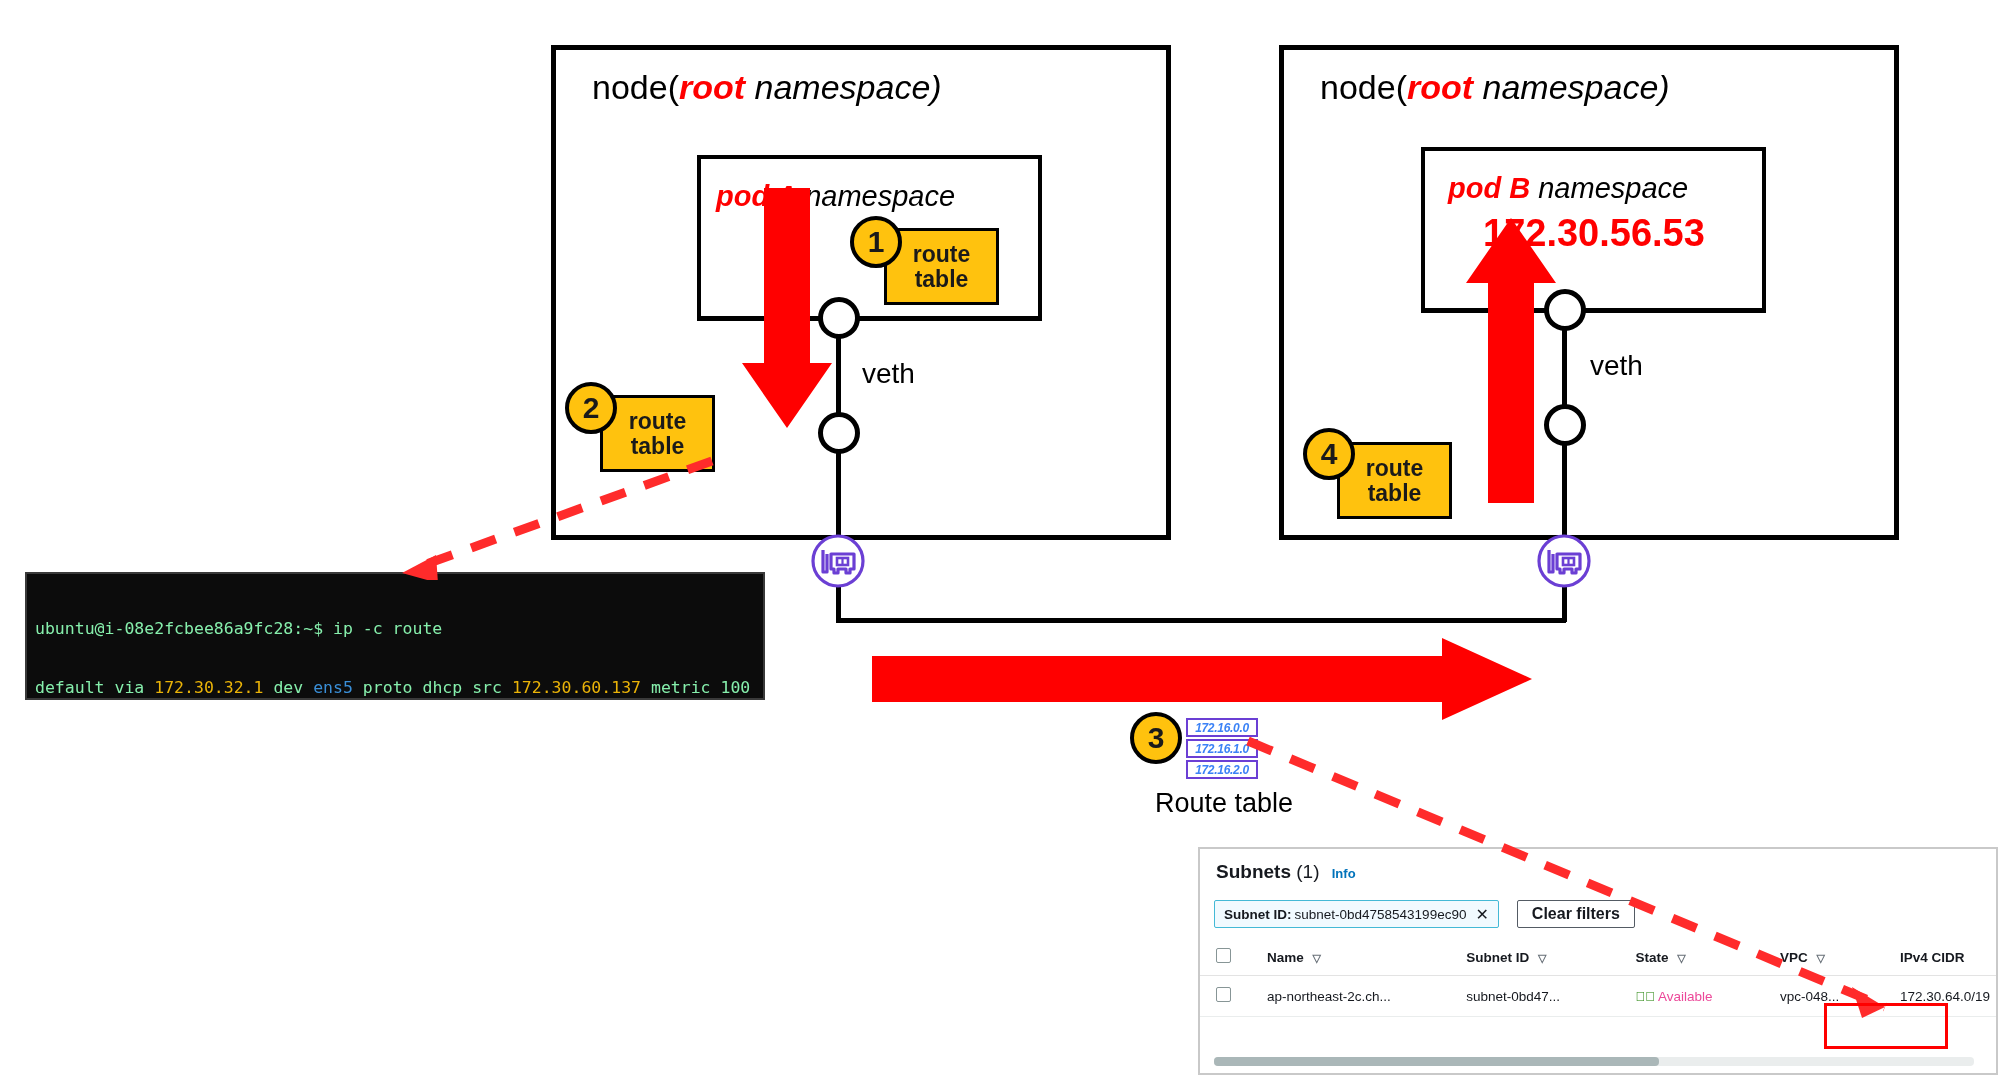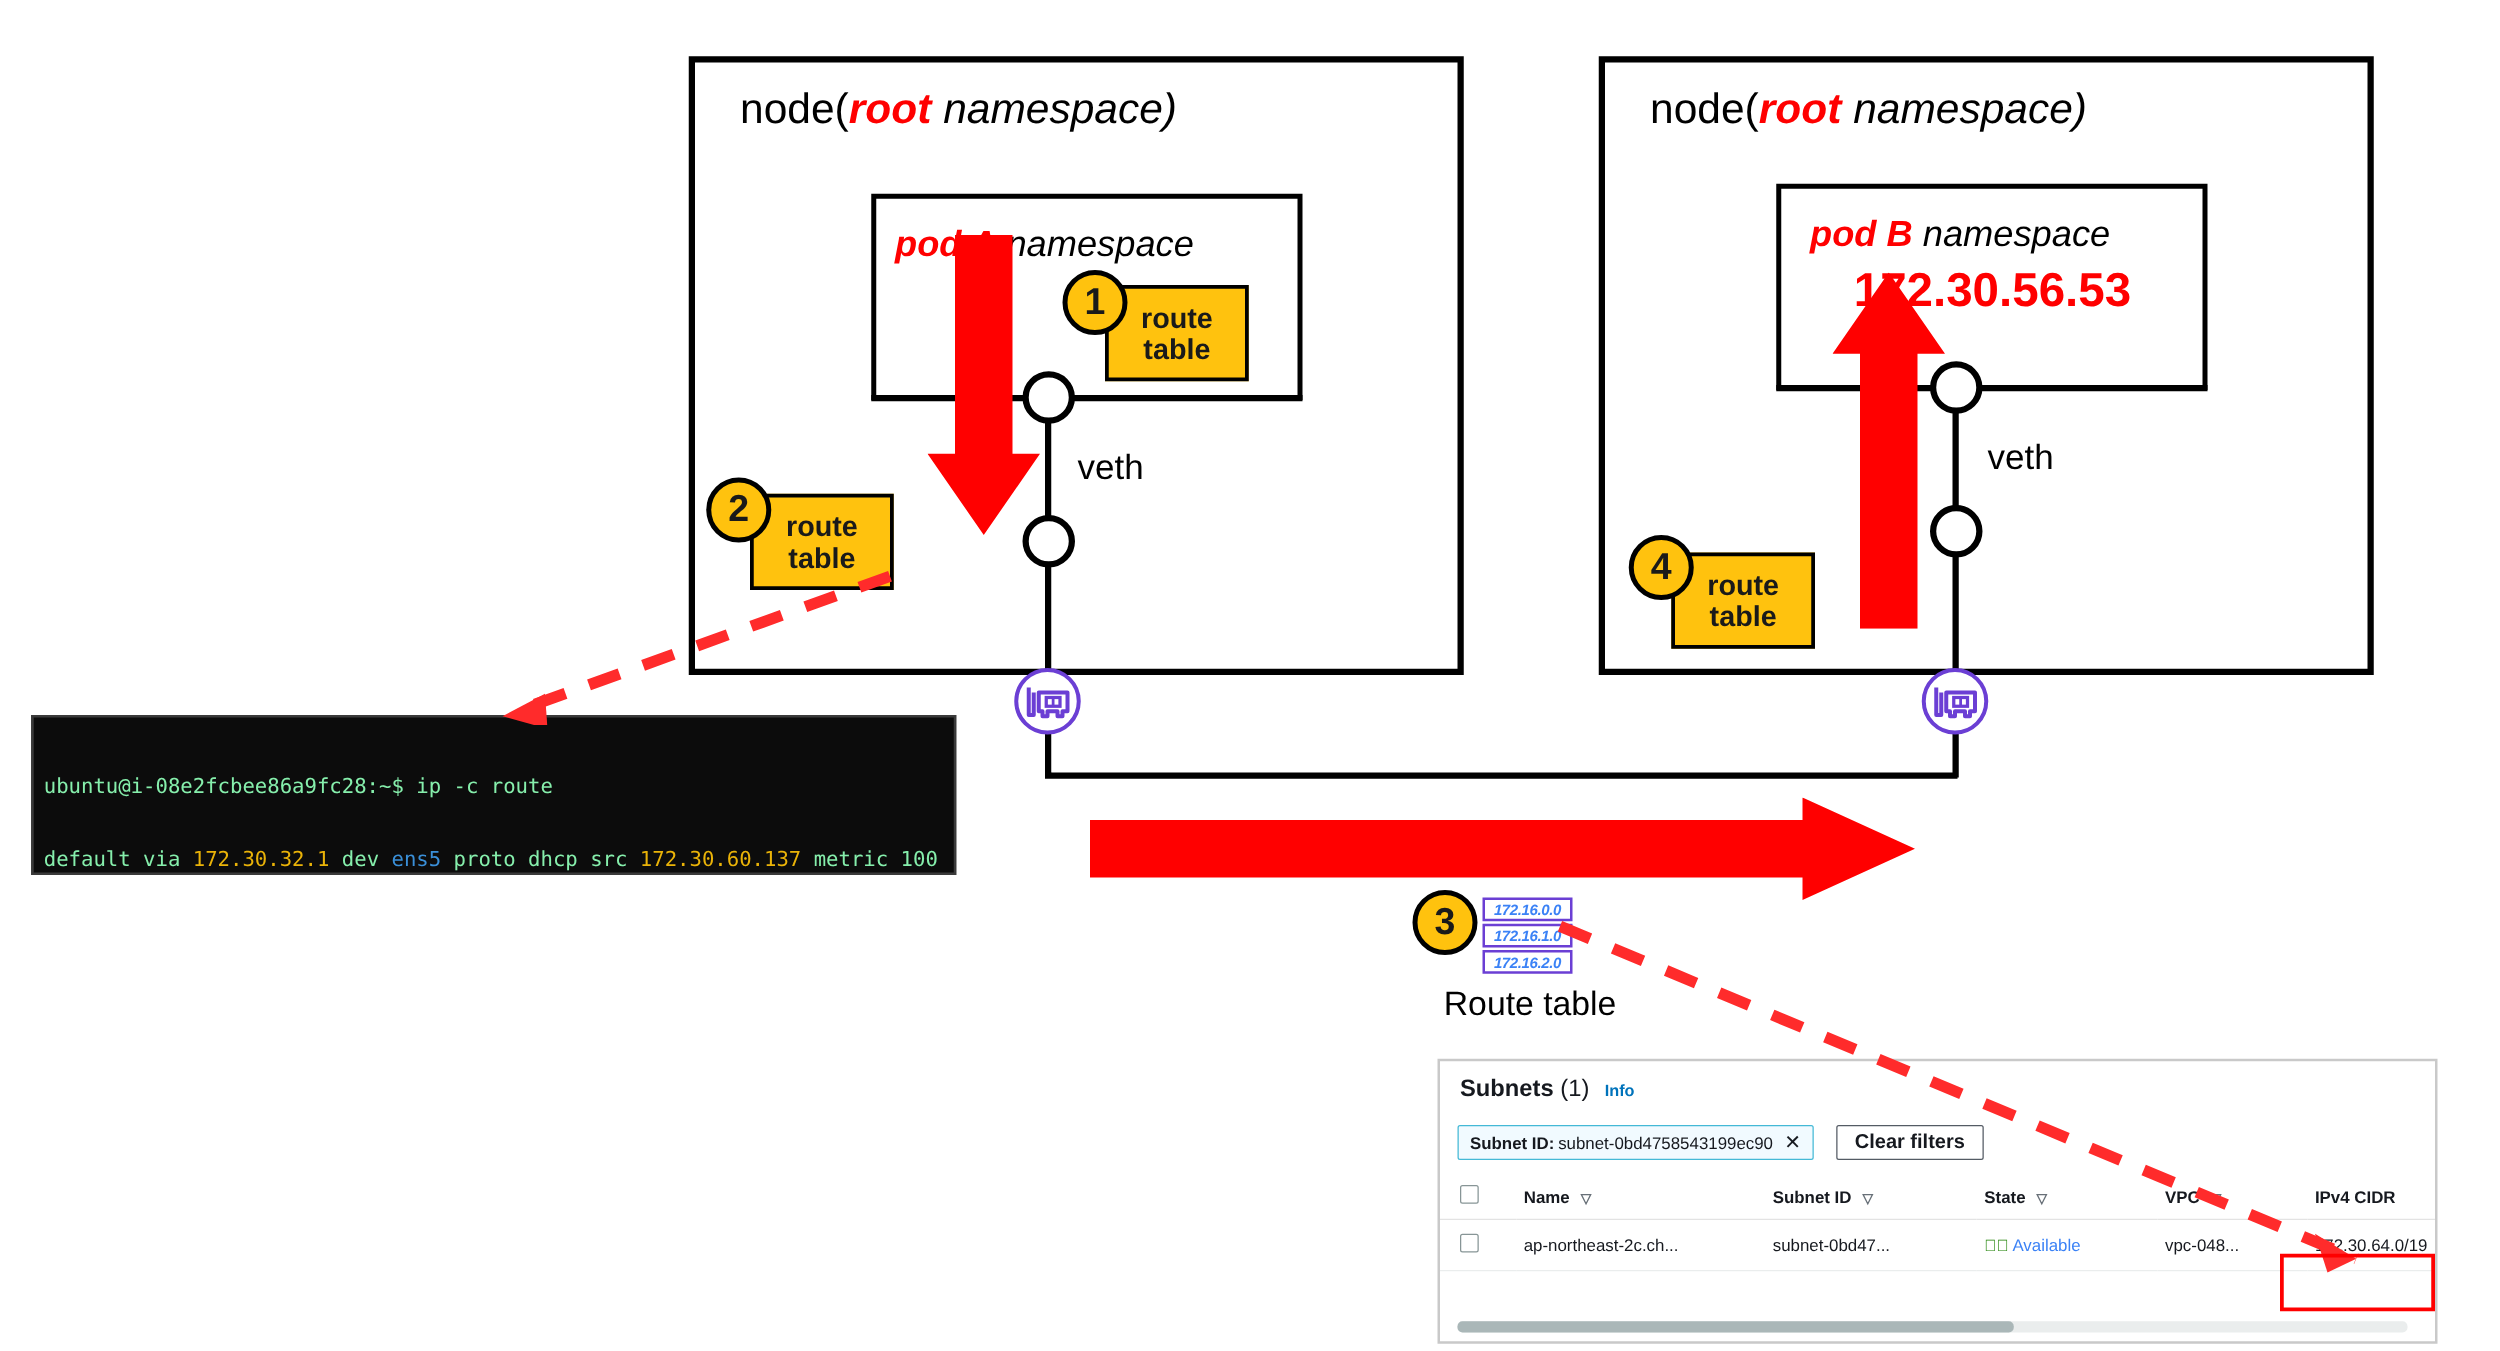--- a/index.html
+++ b/index.html
@@ -255,21 +255,21 @@
   }
   .aws-table .ck {
     width: 13px; height: 13px;
     border: 1px solid #879596;
     border-radius: 2px;
     display: inline-block;
     background: #fff;
   }
   .sort-ic { color: #687078; font-size: 11px; margin-left: 5px; }
   .lnk { color: #0073bb; }
-  .avail { color: #3b82f6; }
+  .avail { color: #ec4899; }
   .chk-ic { color: #1d8102; font-size: 13px; margin-right: 3px; }
   .scrollbar {
     height: 9px;
     background: #aab7b8;
     border-radius: 4px;
   }
   .scrolltrack {
     background: #eaeded;
     height: 9px;
     border-radius: 4px;
@@ -393,21 +393,21 @@
   <svg class="abs dash-line" style="left:380px; top:455px; width:340px; height:125px;" viewBox="0 0 340 125">
     <line x1="332" y1="6" x2="30" y2="115" stroke="#ff2b2b" stroke-width="9" stroke-dasharray="26,20" stroke-linecap="butt"></line>
     <polygon points="22,118 56,100 58,128" fill="#ff2b2b"></polygon>
   </svg>
 
   <div class="abs terminal" style="left:25px; top:572px; width:740px; height:128px;">
     <div><span class="t-w">ubuntu@i-08e2fcbee86a9fc28:~$ </span><span class="t-w">ip -c route</span></div>
     <div id="term-lines"><div><span class="t-w">default via </span><span class="t-m">172.30.32.1</span><span class="t-w"> dev </span><span class="t-b">ens5</span><span class="t-w"> proto dhcp src </span><span class="t-m">172.30.60.137</span><span class="t-w"> metric 100</span></div><div><span class="t-m">172.30.32.0/19</span><span class="t-w"> dev </span><span class="t-b">ens5</span><span class="t-w"> proto kernel scope link src </span><span class="t-m">172.30.60.137</span></div></div>
   </div>
 
-  <div class="abs aws-panel" style="left:1150px; top:847px; width:800px; height:228px;">
+  <div class="abs aws-panel" style="left:1198px; top:847px; width:800px; height:228px;">
 
     <div class="aws-header">
       <span>Subnets</span>
       <span class="count">(1)</span>
       <span class="info">Info</span>
     </div>
 
 
     <div class="aws-filters">
       <div class="pill">

